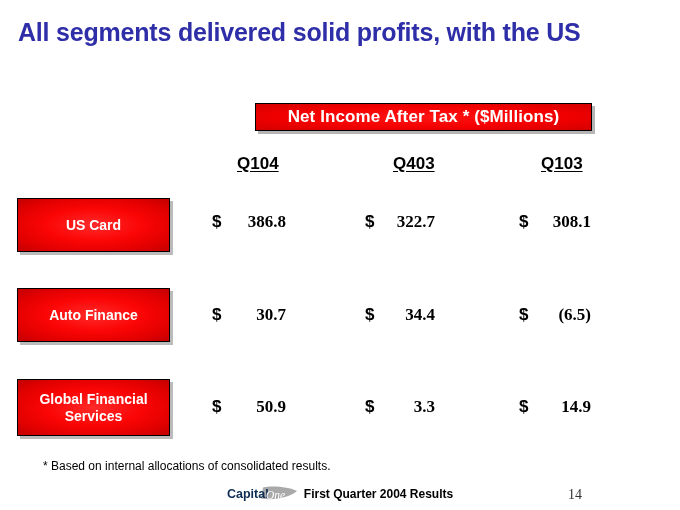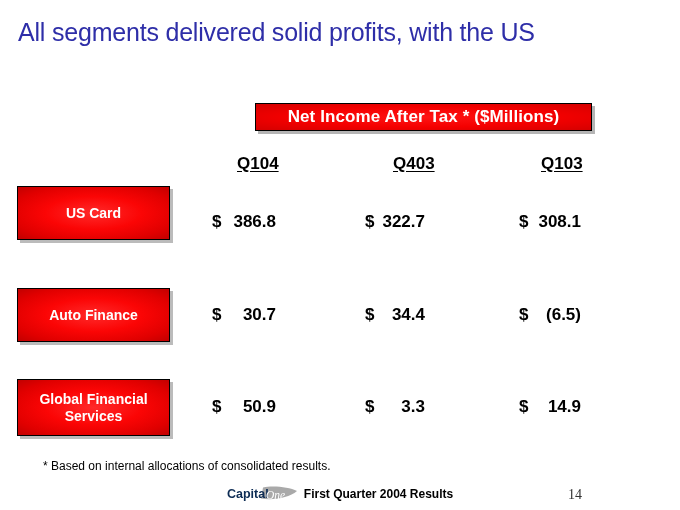--- a/index.html
+++ b/index.html
@@ -17,21 +17,21 @@
   }
 
   
   #slide-title {
     position: absolute;
     left: 18px;
     top: 16px;
     width: 630px;
     color: #2E2EA8;
     font-size: 25px;
-    font-weight: normal;
+    font-weight: bold;
     line-height: 32px;
     letter-spacing: -0.2px;
   }
   #slide-title .line { display: block; white-space: nowrap; }
 
   
   #banner {
     position: absolute;
     left: 255px;
     top: 103px;
@@ -82,41 +82,42 @@
     justify-content: center;
     text-align: center;
   }
   .seg-box .seg-label {
     color: #ffffff;
     font-size: 14px;
     font-weight: bold;
     line-height: 17px;
     padding: 0 4px;
   }
-  #seg-box-0 { top: 186px; }
+  #seg-box-0 { top: 198px; }
   #seg-box-1 { top: 288px; }
   #seg-box-2 { top: 379px; height: 57px; }
 
   
   .val-cell {
     position: absolute;
     font-size: 17px;
     font-weight: bold;
     color: #000000;
     white-space: nowrap;
   }
   .val-cell .cur {
     position: absolute;
     left: 0;
     top: 0;
   }
   .val-cell .amt {
     position: absolute;
-    right: 16px;
+    right: 6px;
     top: 0;
+    font-family: Liberation Serif, serif;
   }
   
   .col-0 { left: 212px; width: 80px; }
   .col-1 { left: 365px; width: 76px; }
   .col-2 { left: 519px; width: 78px; }
   .row-0 { top: 212px; }
   .row-1 { top: 305px; }
   .row-2 { top: 397px; }
 
   

